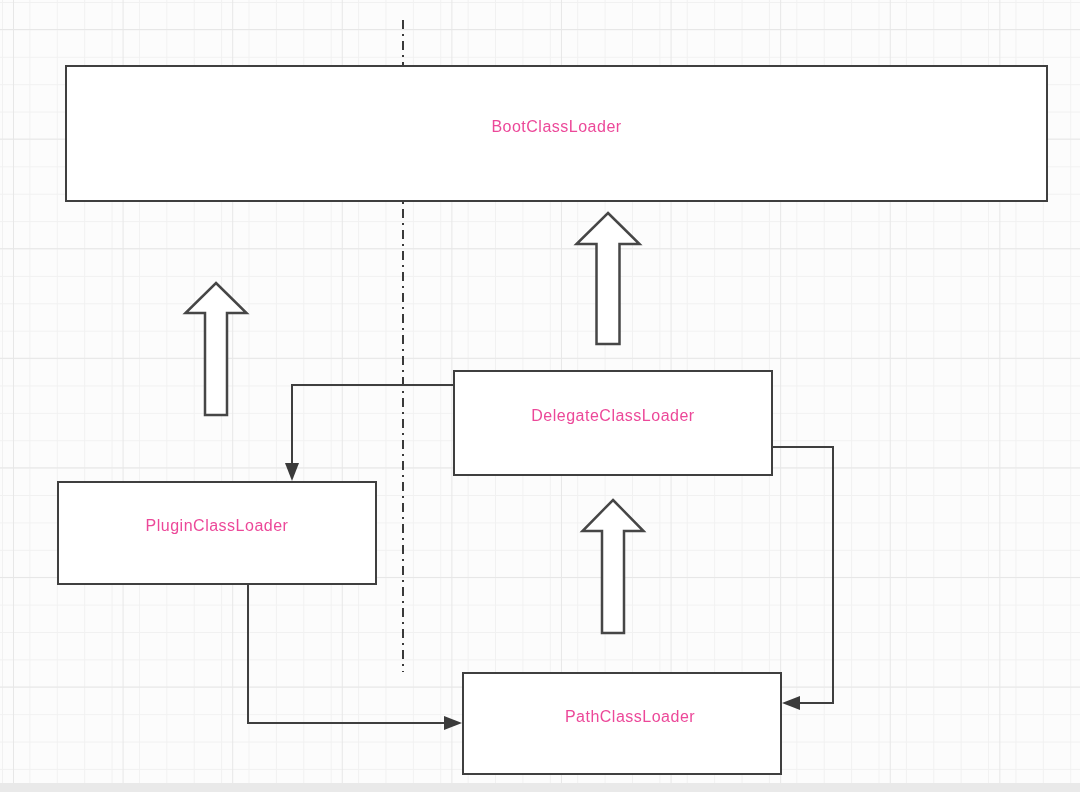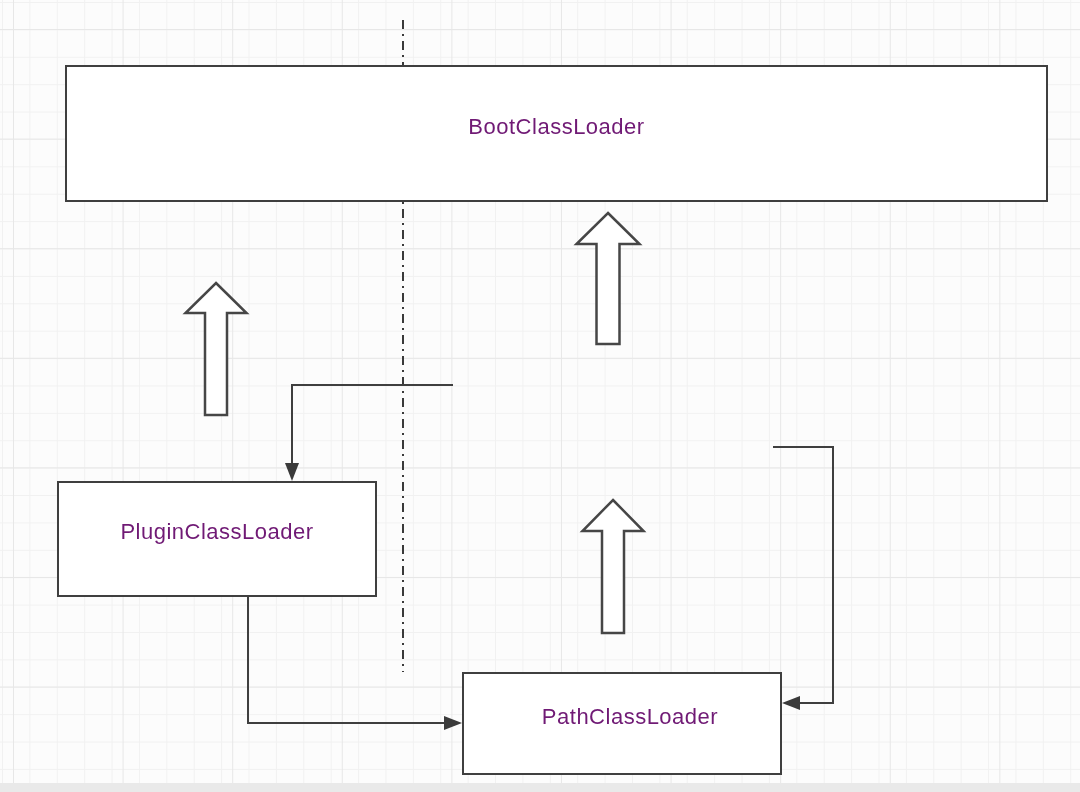--- a/index.html
+++ b/index.html
@@ -35,28 +35,28 @@
     position: absolute;
     box-sizing: border-box;
     background: #ffffff;
     border: 2px solid #3f3f3f;
     display: flex;
     align-items: center;
     justify-content: center;
     padding-bottom: 14px;
   }
   .node .label {
-    font-size: 22px;
-    color: #701a75;
+    font-size: 16px;
+    color: #ec4899;
     letter-spacing: 0.5px;
     white-space: nowrap;
   }
   .node-boot     { left: 65px;  top: 65px;  width: 983px; height: 137px; }
   .node-delegate { left: 453px; top: 370px; width: 320px; height: 106px; }
-  .node-plugin   { left: 57px;  top: 481px; width: 320px; height: 116px; }
+  .node-plugin   { left: 57px;  top: 481px; width: 320px; height: 104px; }
   .node-path     { left: 462px; top: 672px; width: 320px; height: 103px; padding-left: 16px; }
   svg.overlay {
     position: absolute;
     left: 0;
     top: 0;
     width: 1080px;
     height: 792px;
     pointer-events: none;
   }
   .thin-line   { stroke: #3f3f3f; stroke-width: 2; fill: none; }
@@ -86,20 +86,23 @@
     <polygon class="arrow-head" points="462,723 444,716 444,730"></polygon>
 
     <polyline class="thin-line" points="773,447 833,447 833,703 797,703"></polyline>
     <polygon class="arrow-head" points="782,703 800,696 800,710"></polygon>
   </svg>
 
   <div class="node node-boot">
     <span class="label">BootClassLoader</span>
   </div>
 
+  <div class="node node-delegate">
+    <span class="label">DelegateClassLoader</span>
+  </div>
 
   <div class="node node-plugin">
     <span class="label">PluginClassLoader</span>
   </div>
 
   <div class="node node-path">
     <span class="label">PathClassLoader</span>
   </div>
 
   <div class="edge-strip"></div>

